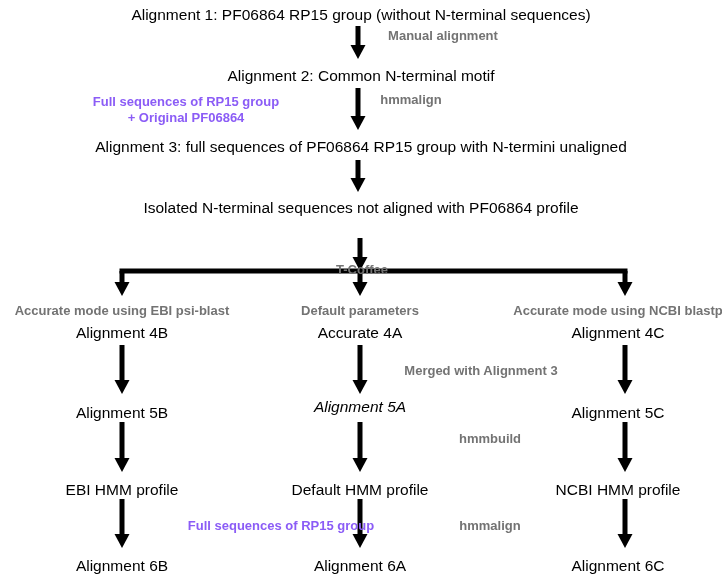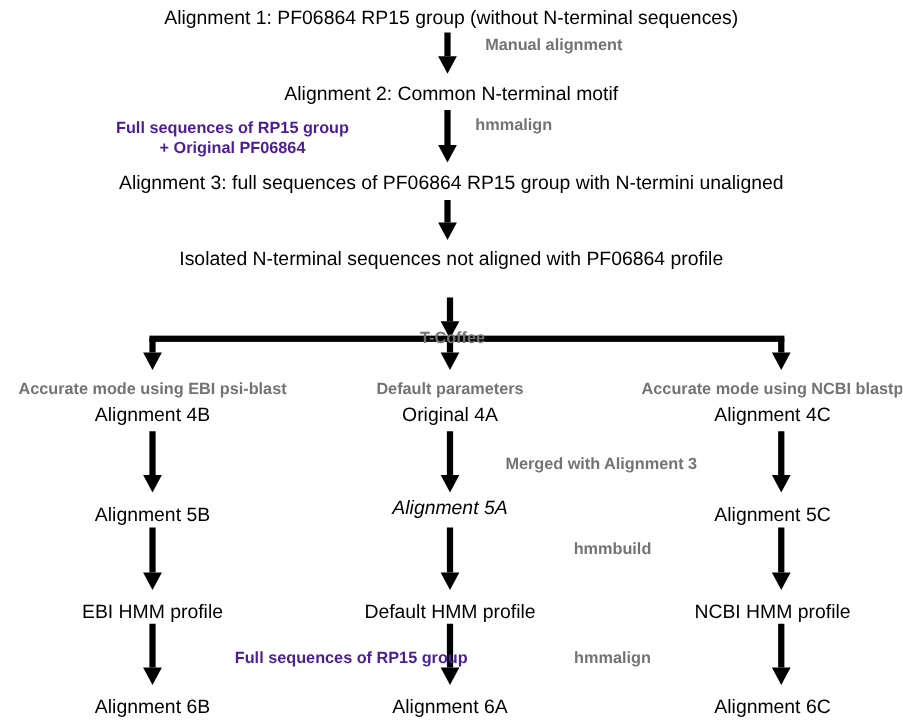--- a/index.html
+++ b/index.html
@@ -31,21 +31,21 @@
   .lbl {
     position: absolute;
     font-size: 13px;
     font-weight: bold;
     line-height: 16px;
     white-space: nowrap;
     text-align: center;
     transform: translateX(-50%);
   }
   .lbl.blue { color: #737373; }
-  .lbl.red  { color: #4c1d95; padding-left: 18px; }
+  .lbl.red  { color: #8b5cf6; padding-left: 18px; }
   svg.edges {
     position: absolute;
     left: 0;
     top: 0;
     width: 722px;
     height: 580px;
     pointer-events: none;
   }
   .arrowhead { fill: #000000; stroke: none; }
 </style>
@@ -91,21 +91,21 @@
         <polygon points="617.5,534 632.5,534 625,548" class="arrowhead"></polygon>
       </g>
   </svg>
 
   <div id="nodes-layer">
       <div class="node" style="left: 361px; top: 5px;">Alignment 1: PF06864 RP15 group (without N-terminal sequences)</div>
       <div class="node" style="left: 361px; top: 66px;">Alignment 2: Common N-terminal motif</div>
       <div class="node" style="left: 361px; top: 137px;">Alignment 3: full sequences of PF06864 RP15 group with N-termini unaligned</div>
       <div class="node" style="left: 361px; top: 198px;">Isolated N-terminal sequences not aligned with PF06864 profile</div>
       <div class="node" style="left: 122px; top: 323px;">Alignment 4B</div>
-      <div class="node" style="left: 360px; top: 323px;">Original 4A</div>
+      <div class="node" style="left: 360px; top: 323px;">Accurate 4A</div>
       <div class="node" style="left: 618px; top: 323px;">Alignment 4C</div>
       <div class="node" style="left: 122px; top: 403px;">Alignment 5B</div>
       <div class="node" style="left: 360px; top: 397px; font-style: italic;">Alignment 5A</div>
       <div class="node" style="left: 618px; top: 403px;">Alignment 5C</div>
       <div class="node" style="left: 122px; top: 480px;">EBI HMM profile</div>
       <div class="node" style="left: 360px; top: 480px;">Default HMM profile</div>
       <div class="node" style="left: 618px; top: 480px;">NCBI HMM profile</div>
       <div class="node" style="left: 122px; top: 556px;">Alignment 6B</div>
       <div class="node" style="left: 360px; top: 556px;">Alignment 6A</div>
       <div class="node" style="left: 618px; top: 556px;">Alignment 6C</div>

